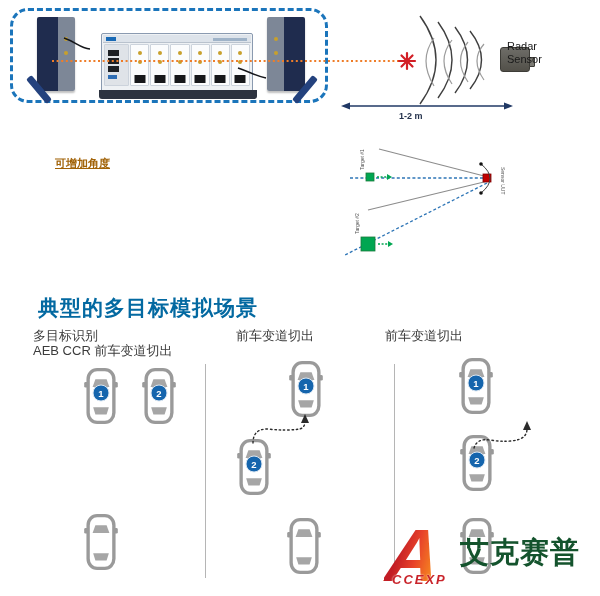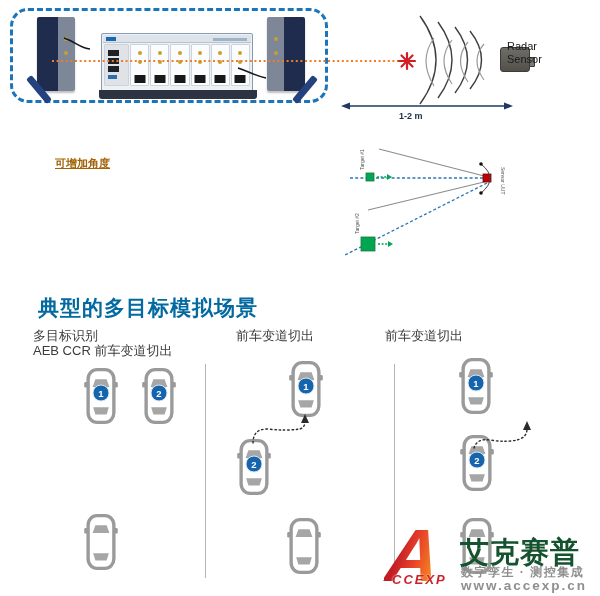--- a/index.html
+++ b/index.html
@@ -319,17 +319,15 @@
     <path d="M253,443 Q253,429 267,429 Q287,431 300,429 Q305,427 305,422" fill="none" stroke="#2b2b2b" stroke-width="1.4" stroke-dasharray="1.5 2.8" stroke-linecap="round"></path>
     <polygon points="301,423 309,423 305,414" fill="#2b2b2b"></polygon>
     <path d="M474,448 Q477,438 490,440 Q509,443 520,439 Q527,436 527,429" fill="none" stroke="#2b2b2b" stroke-width="1.4" stroke-dasharray="1.5 2.8" stroke-linecap="round"></path>
     <polygon points="523,430 531,430 527,421" fill="#2b2b2b"></polygon>
   </svg>
 
   <div class="wm">
     <div class="wm-a">A</div>
     <div class="wm-sub">CCEXP</div>
     <div class="wm-brand">艾克赛普</div>
-    <div class="wm-tagline">数字孪生 · 测控集成</div>
-    <div class="wm-url">www.accexp.cn</div>
   </div>
 
 </div>
 
 </body></html>

